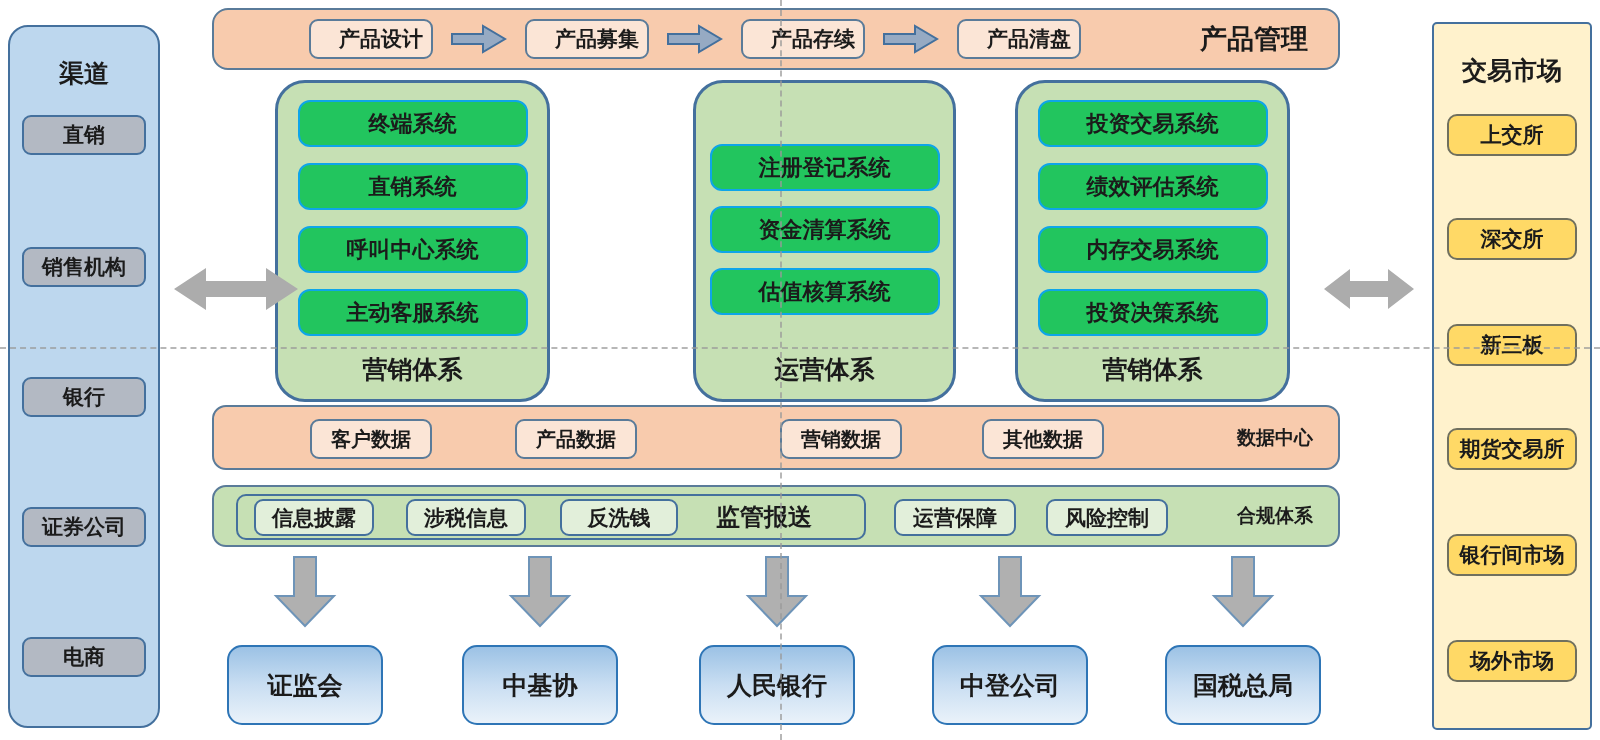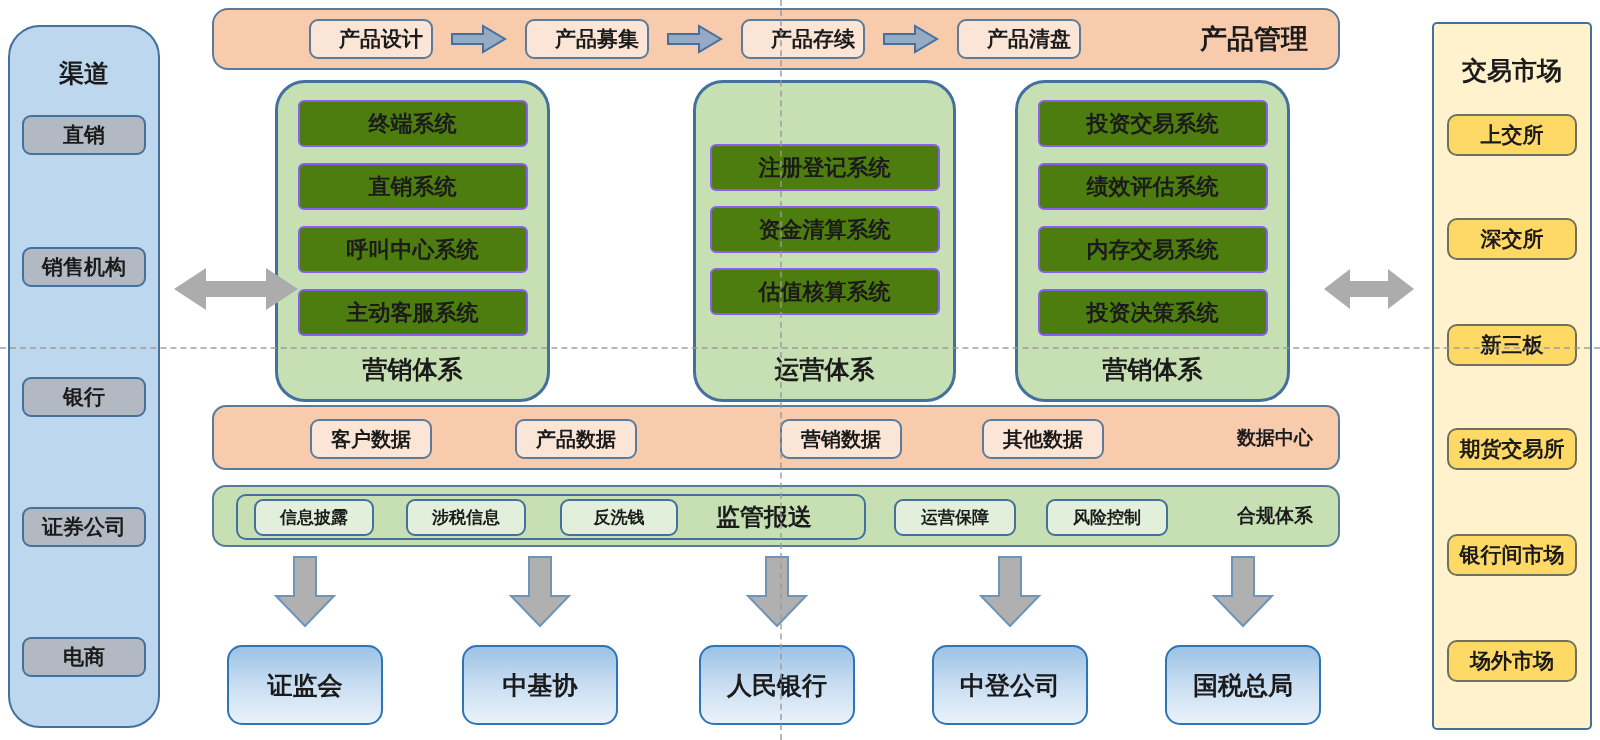--- a/index.html
+++ b/index.html
@@ -7,21 +7,21 @@
   body {
     position:relative; background:#ffffff; overflow:hidden;
     font-family:"Liberation Sans","DejaVu Sans",sans-serif;
     font-weight:bold; color:#1b1b1b;
   }
   .abs { position:absolute; }
   .cc { display:flex; align-items:center; justify-content:center; text-align:center; }
 
   
   .left-panel { left:8px; top:25px; width:152px; height:703px;
-    background:#BDD7EE; border:2px solid #44709D; border-radius:32px; }
+    background:#BDD7EE; border:2px solid #44709D; border-radius:20px; }
   .panel-title { position:absolute; top:30px; left:0; width:100%; text-align:center; font-size:25px; }
   .chan-btn { position:absolute; left:50%; transform:translateX(-50%);
     width:124px; height:40px; background:#B3B9C3; border:2px solid #44709D;
     border-radius:9px; font-size:21px; }
 
   
   .top-bar { left:212px; top:8px; width:1128px; height:62px;
     background:#F8CBAD; border:2px solid #5A7B99; border-radius:16px;
     display:flex; align-items:center; padding-left:95px; }
   .step-btn { width:124px; height:40px; background:#FBE5D6; border:2px solid #5A7B99;
@@ -30,38 +30,38 @@
   .bar-title-flex { margin-left:auto; margin-right:30px; font-size:27px; }
 
   
   .sys-box { top:80px; height:322px; background:#C6E0B4;
     border:3px solid #44709D; border-radius:30px; }
   .sys-box1 { left:275px; width:275px; }
   .sys-box2 { left:652px; width:263px;margin-left:41px; }
   .sys-box3 { left:1015px; width:275px; }
   .sys-items { display:flex; flex-direction:column; align-items:center; gap:16px; padding-top:17px; }
   .sys-box2 .sys-items { padding-top:61px; gap:15px; }
-  .sys-item { width:230px; height:47px; background:#4d7c0f; border:2px solid #8b5cf6;
-    border-radius:6px; font-size:22px; }
+  .sys-item { width:230px; height:47px; background:#22c55e; border:2px solid #0ea5e9;
+    border-radius:12px; font-size:22px; }
   .sys-title { position:absolute; bottom:13px; left:0; width:100%; text-align:center; font-size:25px; }
 
   
   .data-bar { left:212px; top:405px; width:1128px; height:65px;
     background:#F8CBAD; border:2px solid #5A7B99; border-radius:14px; }
   .data-btn { position:absolute; top:12px; width:122px; height:40px;
     background:#FBE5D6; border:2px solid #5A7B99; border-radius:9px; font-size:20px; }
   .bar-title-abs { position:absolute; right:25px; top:50%; transform:translateY(-50%); font-size:19px;font-family:Liberation Serif, serif; }
 
   
   .comp-bar { left:212px; top:485px; width:1128px; height:62px;
     background:#C6E0B4; border:2px solid #5A7B99; border-radius:14px; }
   .comp-group { position:absolute; left:22px; top:7px; width:630px; height:46px;
     border:2px solid #44709D; border-radius:10px; }
   .comp-btn { position:absolute; height:37px; background:#E2EFDA; border:2px solid #44709D;
-    border-radius:9px; font-size:17px; }
+    border-radius:9px; font-size:21px; }
   .group-title { position:absolute; left:478px; top:50%; transform:translateY(-50%); font-size:24px; }
 
   
   .reg-box { top:645px; width:156px; height:80px; border:2px solid #2E75B6; border-radius:15px;
     background:linear-gradient(180deg,#9CC2E5 0%,#C9DEF2 50%,#EAF2FA 100%); font-size:25px; }
 
   
   .right-panel { left:1432px; top:22px; width:160px; height:708px;
     background:#FFF2CC; border:2px solid #44709D; border-radius:5px; }
   .mkt-btn { position:absolute; left:50%; transform:translateX(-50%);

